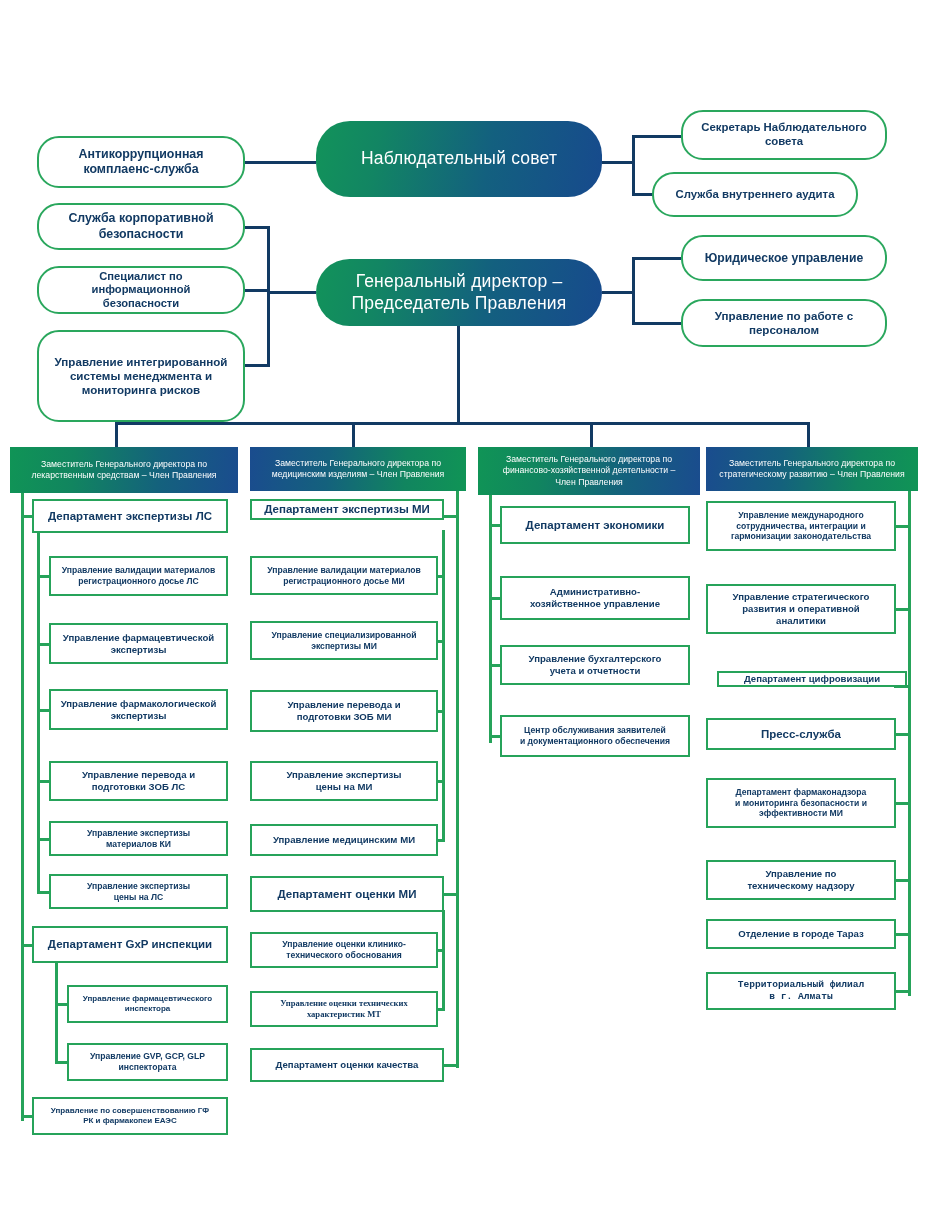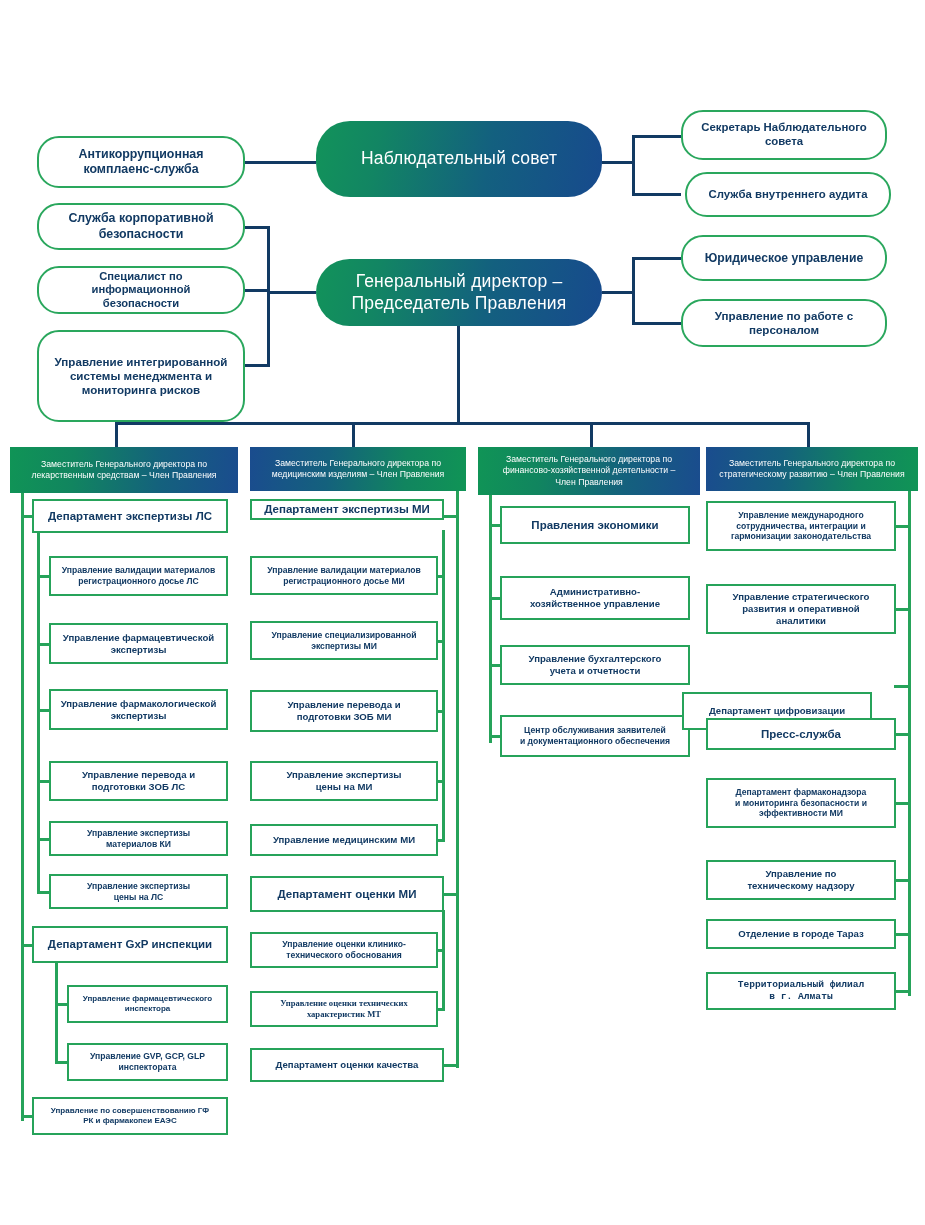--- a/index.html
+++ b/index.html
@@ -115,21 +115,21 @@
       </div>
       <div class="pill" style="left: 37px; top: 266px; width: 208px; height: 48px; font-size: 11.2px;">
         <div>Специалист по информационной<br>безопасности</div>
       </div>
       <div class="pill" style="left: 37px; top: 330px; width: 208px; height: 92px; font-size: 11.6px;">
         <div>Управление интегрированной<br>системы менеджмента и<br>мониторинга рисков</div>
       </div>
       <div class="pill" style="left: 681px; top: 110px; width: 206px; height: 50px; font-size: 11.4px;">
         <div>Секретарь Наблюдательного<br>совета</div>
       </div>
-      <div class="pill" style="left: 685px; top: 172px; width: 206px; height: 45px; font-size: 11.4px;">
+      <div class="pill" style="left: 652px; top: 172px; width: 206px; height: 45px; font-size: 11.4px;">
         <div>Служба внутреннего аудита</div>
       </div>
       <div class="pill" style="left: 681px; top: 235px; width: 206px; height: 46px; font-size: 12.2px;">
         <div>Юридическое управление</div>
       </div>
       <div class="pill" style="left: 681px; top: 299px; width: 206px; height: 48px; font-size: 11.6px;">
         <div>Управление по работе с<br>персоналом</div>
       </div>
     </div>
 
@@ -228,21 +228,21 @@
         <div>Департамент оценки качества</div>
       </div>
       <div class="gline" style="left: 442px; top: 1064px; width: 17px; height: 3px;"></div>
       <div class="gline" style="left: 442px; top: 530px; width: 3px; height: 312px;"></div>
       <div class="gline" style="left: 442px; top: 910px; width: 3px; height: 101px;"></div>
       <div class="col-head head-gb" style="left: 478px; top: 447px; width: 222px; height: 48px;">
         <div>Заместитель Генерального директора по<br>финансово-хозяйственной деятельности –<br>Член Правления</div>
       </div>
       <div class="gline" style="left: 489px; top: 495px; width: 3px; height: 248px;"></div>
       <div class="gbox t13" style="left: 500px; top: 506px; width: 190px; height: 38px;">
-        <div>Правления экономики</div>
+        <div>Департамент экономики</div>
       </div>
       <div class="gline" style="left: 489px; top: 524px; width: 13px; height: 3px;"></div>
       <div class="gbox t11" style="left: 500px; top: 576px; width: 190px; height: 44px;">
         <div>Административно-<br>хозяйственное управление</div>
       </div>
       <div class="gline" style="left: 489px; top: 597px; width: 13px; height: 3px;"></div>
       <div class="gbox t11" style="left: 500px; top: 645px; width: 190px; height: 40px;">
         <div>Управление бухгалтерского<br>учета и отчетности</div>
       </div>
       <div class="gline" style="left: 489px; top: 664px; width: 13px; height: 3px;"></div>
@@ -255,21 +255,21 @@
       </div>
       <div class="gline" style="left: 908px; top: 491px; width: 3px; height: 505px;"></div>
       <div class="gbox t10" style="left: 706px; top: 501px; width: 190px; height: 50px;">
         <div>Управление международного<br>сотрудничества, интеграции и<br>гармонизации законодательства</div>
       </div>
       <div class="gline" style="left: 894px; top: 525px; width: 17px; height: 3px;"></div>
       <div class="gbox t11" style="left: 706px; top: 584px; width: 190px; height: 50px;">
         <div>Управление стратегического<br>развития и оперативной<br>аналитики</div>
       </div>
       <div class="gline" style="left: 894px; top: 608px; width: 17px; height: 3px;"></div>
-      <div class="gbox t11" style="left: 682px; top: 671px; width: 190px; height: 38px; margin-top: 21px;">
+      <div class="gbox t11" style="left: 717px; top: 671px; width: 190px; height: 16px;">
         <div>Департамент цифровизации</div>
       </div>
       <div class="gline" style="left: 894px; top: 685px; width: 17px; height: 3px;"></div>
       <div class="gbox t13" style="left: 706px; top: 718px; width: 190px; height: 32px;">
         <div>Пресс-служба</div>
       </div>
       <div class="gline" style="left: 894px; top: 733px; width: 17px; height: 3px;"></div>
       <div class="gbox t10" style="left: 706px; top: 778px; width: 190px; height: 50px;">
         <div>Департамент фармаконадзора<br>и мониторинга безопасности и<br>эффективности МИ</div>
       </div>

